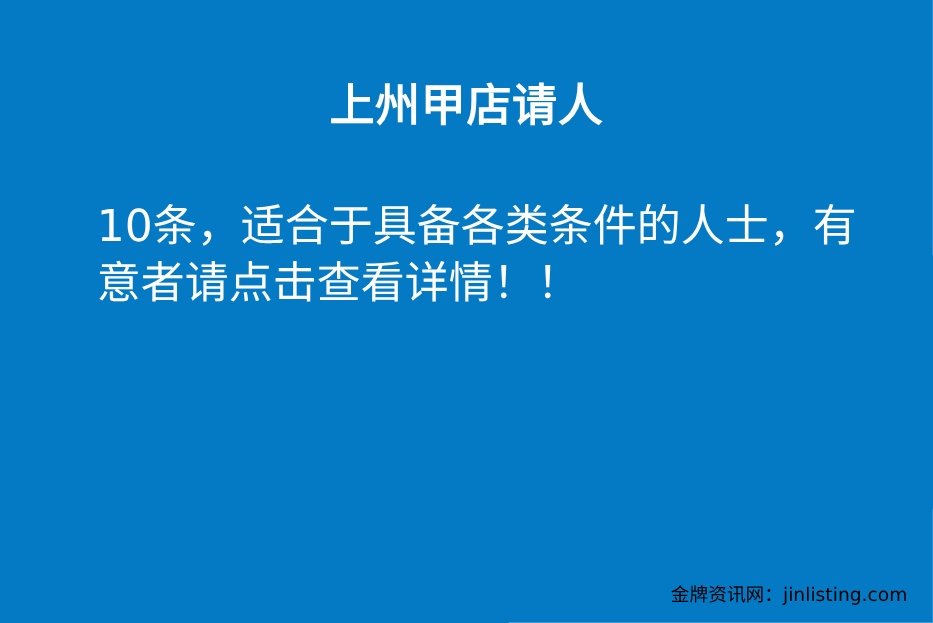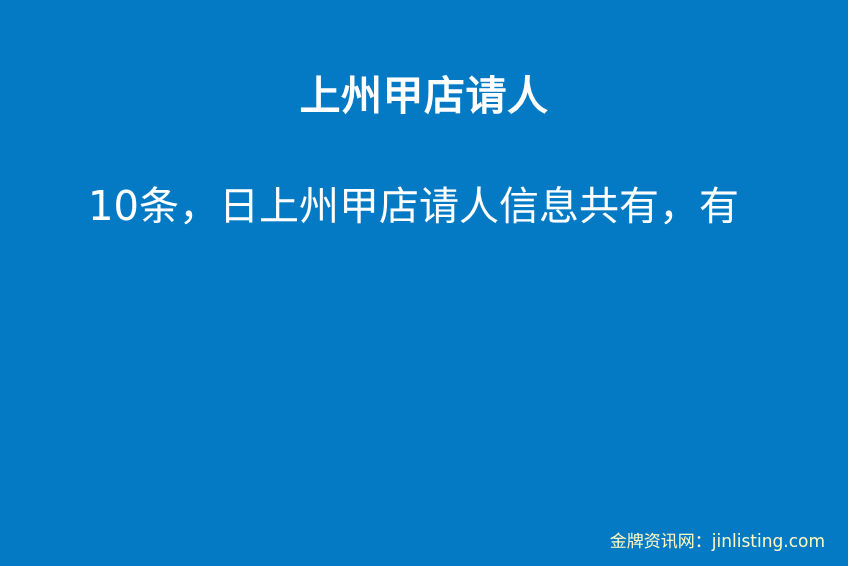--- a/index.html
+++ b/index.html
@@ -52,33 +52,34 @@
 
   .body-line {
     display: block;
     white-space: nowrap;
   }
 
   .poster-footer {
     position: absolute;
     right: 23px;
     bottom: 14px;
-    color: #fef9c3;
+    color: #000000;
     font-size: 17px;
     font-weight: normal;
     line-height: 22px;
     white-space: nowrap;
   }
 </style>
 </head>
 <body>
 
 <div class="poster">
 
   <div class="poster-title">上州甲店请人</div>
 
   <div class="poster-body">
-    <span class="body-line">10条，日上州甲店请人信息共有，有</span>
+    <span class="body-line">10条，适合于具备各类条件的人士，有</span>
+    <span class="body-line">意者请点击查看详情！！</span>
   </div>
 
   <div class="poster-footer">金牌资讯网：jinlisting.com</div>
 
 </div>
 
 </body></html>

